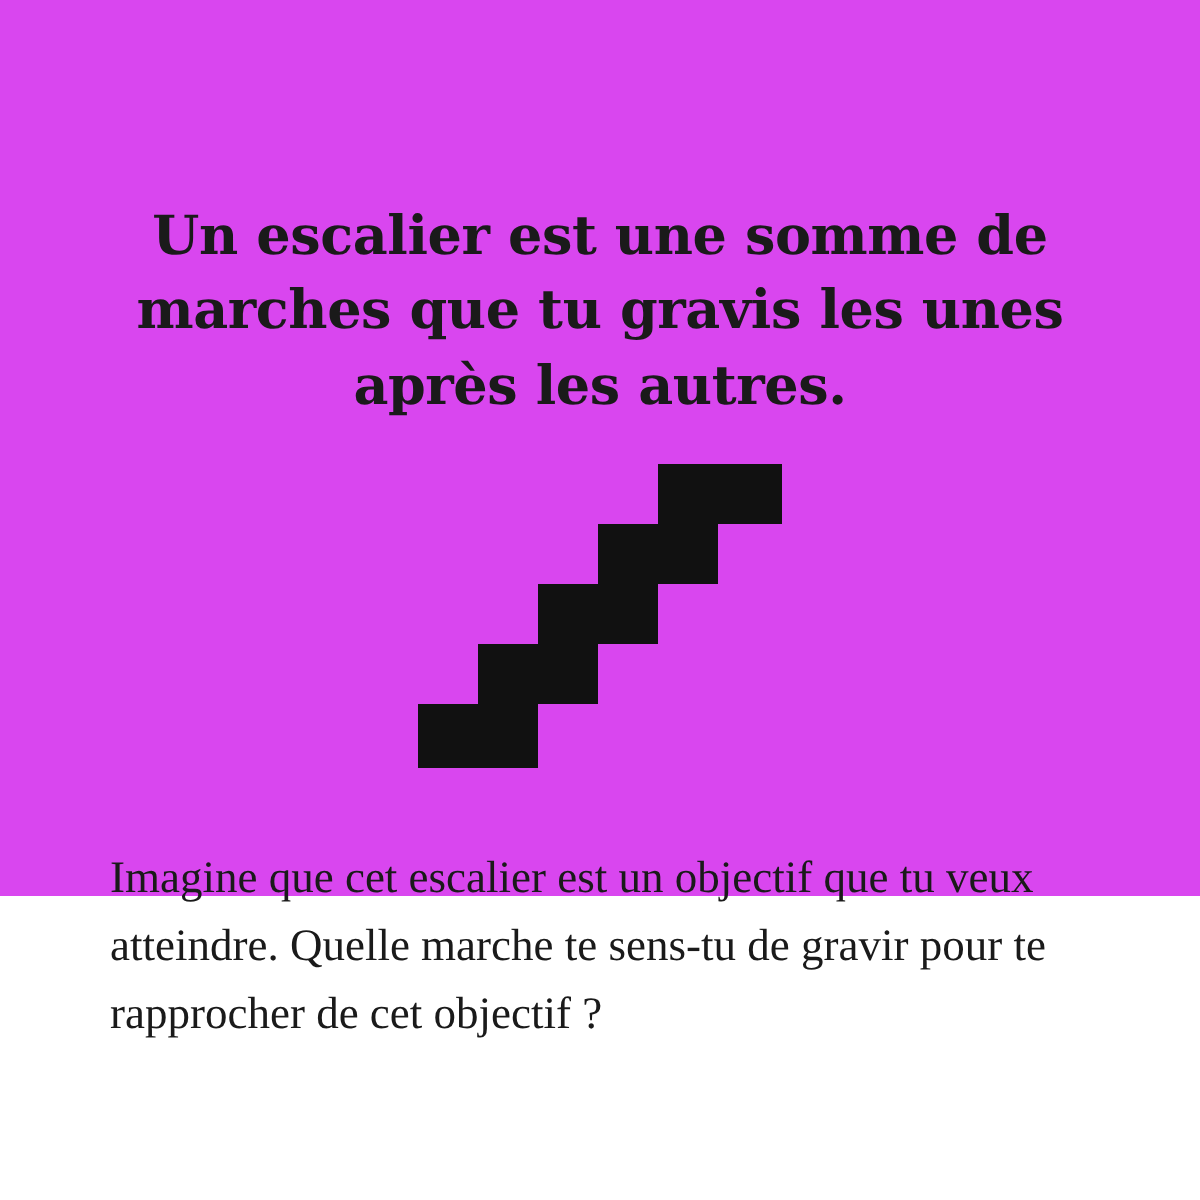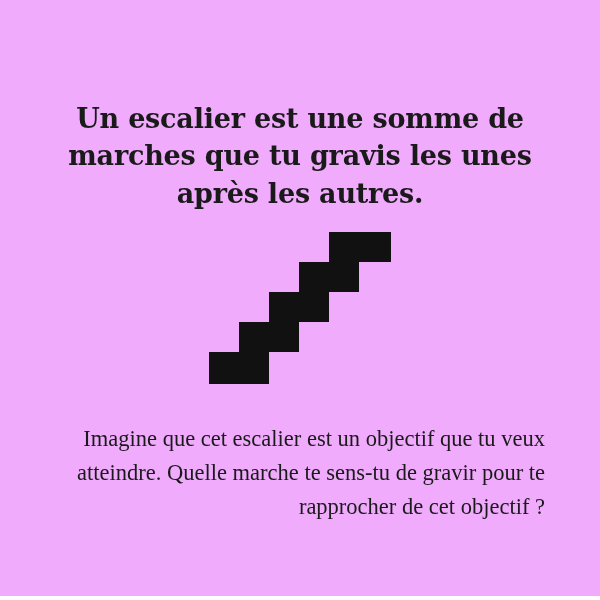--- a/index.html
+++ b/index.html
@@ -9,22 +9,22 @@
   body {
     width: 600px;
     height: 600px;
     background: #ffffff;
     font-family: "Liberation Serif", serif;
     overflow: hidden;
   }
   .poster {
     position: relative;
     width: 600px;
-    height: 596px;
-    background: #f0abfc;
+    height: 448px;
+    background: #d946ef;
     box-sizing: border-box;
   }
   .headline {
     position: absolute;
     top: 100px;
     left: 55px;
     width: 490px;
     text-align: center;
     font-family: "DejaVu Serif", serif;
     font-weight: bold;
@@ -44,21 +44,21 @@
     justify-content: center;
   }
   .stairs-svg {
     display: block;
   }
   .body-text {
     position: absolute;
     top: 422px;
     left: 55px;
     width: 490px;
-    text-align: right;
+    text-align: left;
     font-family: "Liberation Serif", serif;
     font-size: 22.5px;
     line-height: 1.52;
     color: #1a1a1a;
   }
 </style>
 </head>
 <body>
 
 <div class="poster">

